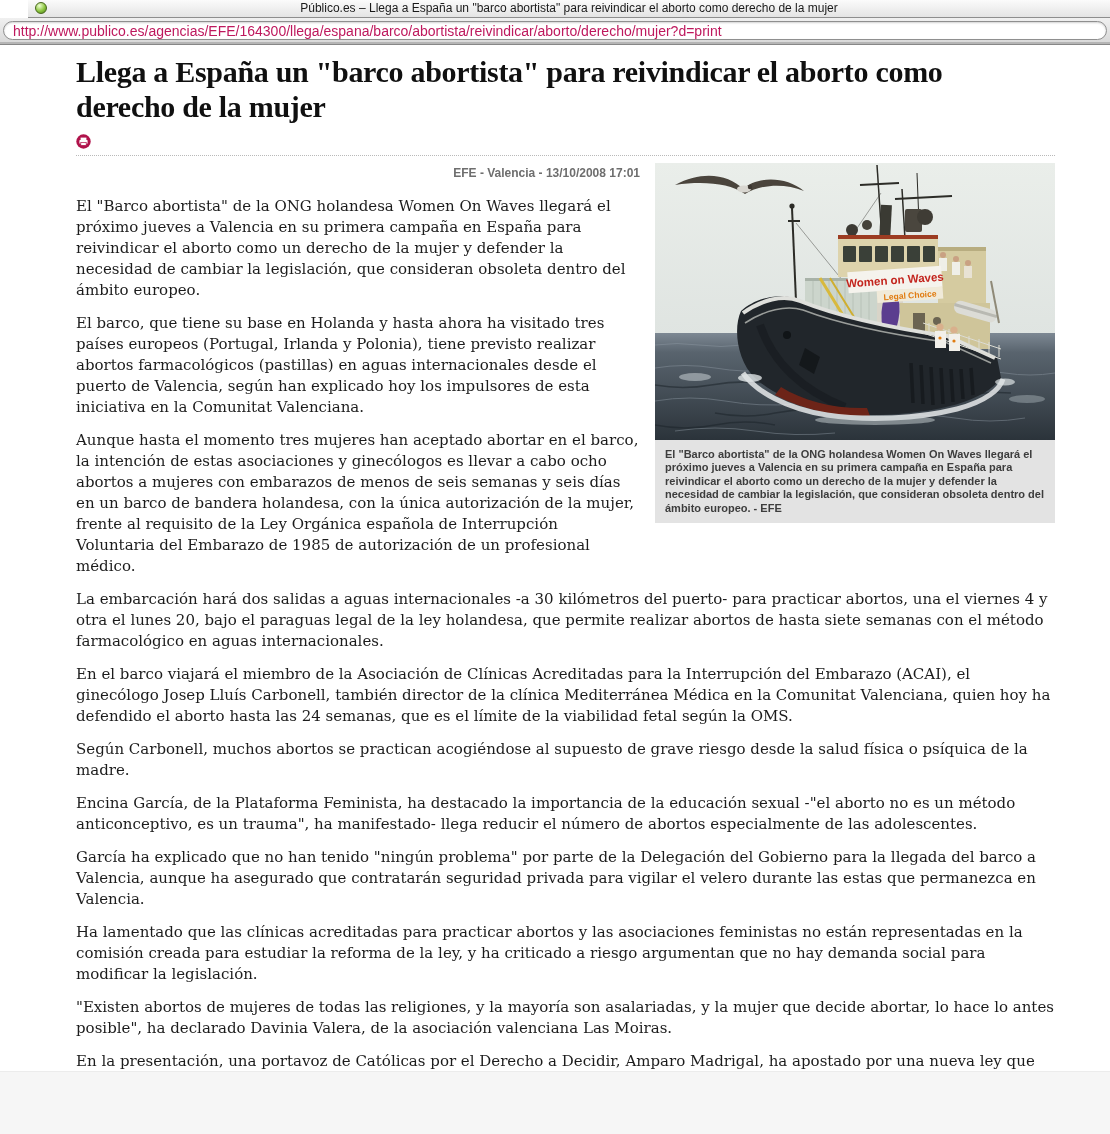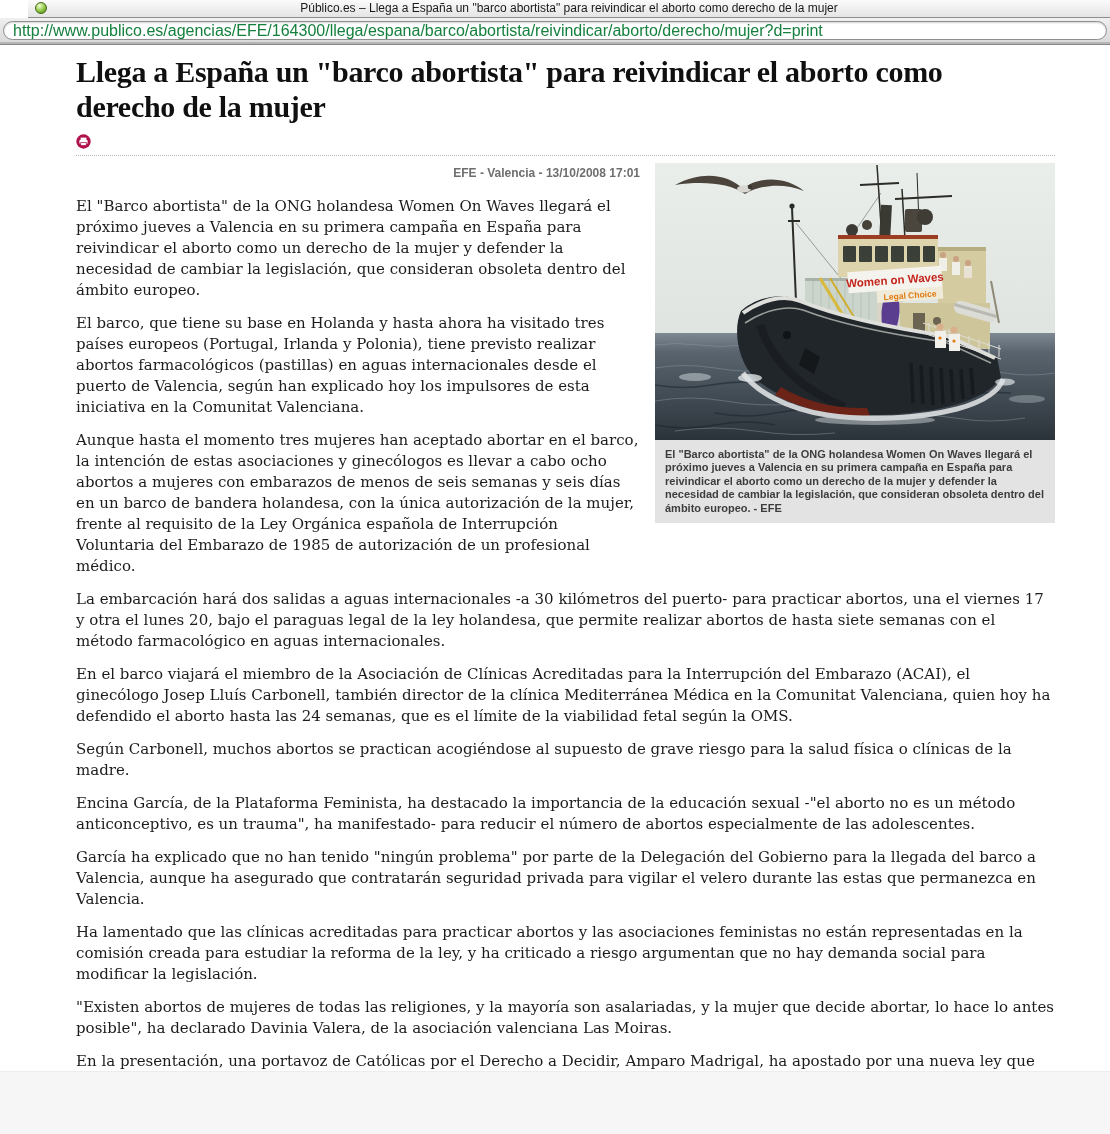--- a/index.html
+++ b/index.html
@@ -23,21 +23,21 @@
   }
   .toolbar {
     height:27px; box-sizing:border-box; padding:3px 3px 0 3px;
     background:linear-gradient(#f0f0f0,#d8d8d8);
     border-bottom:1px solid #878787;
     box-shadow:inset 0 -2px 0 #b5b5b5;
   }
   .urlfield {
     display:block; width:100%; height:19px; box-sizing:border-box;
     border:1px solid #8f8f8f; border-radius:10px; padding:0 9px;
-    font-family:"Liberation Sans", sans-serif; font-size:16px; color:#15803d;
+    font-family:"Liberation Sans", sans-serif; font-size:14px; color:#be185d;
     background:#fff; box-shadow:inset 0 1px 2px rgba(0,0,0,.18); outline:none;
   }
   
   .content { padding:6px 55px 0 76px; }
   h1 {
     font-family:"Liberation Serif", serif; font-weight:700;
     font-size:30px; line-height:1.16; letter-spacing:-0.3px;
     color:#101010; margin:4px 0 9px; max-width:960px;
   }
   .icon-row { height:15px; margin:0 0 6px; }
@@ -258,24 +258,24 @@
         </svg>
         <figcaption>El "Barco abortista" de la ONG holandesa Women On Waves llegará el próximo jueves a Valencia en su primera campaña en España para reivindicar el aborto como un derecho de la mujer y defender la necesidad de cambiar la legislación, que consideran obsoleta dentro del ámbito europeo. - EFE</figcaption>
       </figure>
 
       <p class="byline">EFE - Valencia - 13/10/2008 17:01</p>
 
       <div>
           <p>El "Barco abortista" de la ONG holandesa Women On Waves llegará el próximo jueves a Valencia en su primera campaña en España para reivindicar el aborto como un derecho de la mujer y defender la necesidad de cambiar la legislación, que consideran obsoleta dentro del ámbito europeo.</p>
           <p>El barco, que tiene su base en Holanda y hasta ahora ha visitado tres países europeos (Portugal, Irlanda y Polonia), tiene previsto realizar abortos farmacológicos (pastillas) en aguas internacionales desde el puerto de Valencia, según han explicado hoy los impulsores de esta iniciativa en la Comunitat Valenciana.</p>
           <p>Aunque hasta el momento tres mujeres han aceptado abortar en el barco, la intención de estas asociaciones y ginecólogos es llevar a cabo ocho abortos a mujeres con embarazos de menos de seis semanas y seis días en un barco de bandera holandesa, con la única autorización de la mujer, frente al requisito de la Ley Orgánica española de Interrupción Voluntaria del Embarazo de 1985 de autorización de un profesional médico.</p>
-          <p>La embarcación hará dos salidas a aguas internacionales -a 30 kilómetros del puerto- para practicar abortos, una el viernes 17 y otra el lunes 20, bajo el paraguas legal de la ley holandesa, que permite realizar abortos de hasta siete semanas con el método farmacológico en aguas internacionales.</p>
+          <p>La embarcación hará dos salidas a aguas internacionales -a 30 kilómetros del puerto- para practicar abortos, una el viernes 4 y otra el lunes 20, bajo el paraguas legal de la ley holandesa, que permite realizar abortos de hasta siete semanas con el método farmacológico en aguas internacionales.</p>
           <p>En el barco viajará el miembro de la Asociación de Clínicas Acreditadas para la Interrupción del Embarazo (ACAI), el ginecólogo Josep Lluís Carbonell, también director de la clínica Mediterránea Médica en la Comunitat Valenciana, quien hoy ha defendido el aborto hasta las 24 semanas, que es el límite de la viabilidad fetal según la OMS.</p>
-          <p>Según Carbonell, muchos abortos se practican acogiéndose al supuesto de grave riesgo para la salud física o clínicas de la madre.</p>
-          <p>Encina García, de la Plataforma Feminista, ha destacado la importancia de la educación sexual -"el aborto no es un método anticonceptivo, es un trauma", ha manifestado- para reducir el número de abortos especialmente de las adolescentes.</p>
+          <p>Según Carbonell, muchos abortos se practican acogiéndose al supuesto de grave riesgo desde la salud física o psíquica de la madre.</p>
+          <p>Encina García, de la Plataforma Feminista, ha destacado la importancia de la educación sexual -"el aborto no es un método anticonceptivo, es un trauma", ha manifestado- llega reducir el número de abortos especialmente de las adolescentes.</p>
           <p>García ha explicado que no han tenido "ningún problema" por parte de la Delegación del Gobierno para la llegada del barco a Valencia, aunque ha asegurado que contratarán seguridad privada para vigilar el velero durante las estas que permanezca en Valencia.</p>
           <p>Ha lamentado que las clínicas acreditadas para practicar abortos y las asociaciones feministas no están representadas en la comisión creada para estudiar la reforma de la ley, y ha criticado a riesgo argumentan que no hay demanda social para modificar la legislación.</p>
           <p>"Existen abortos de mujeres de todas las religiones, y la mayoría son asalariadas, y la mujer que decide abortar, lo hace lo antes posible", ha declarado Davinia Valera, de la asociación valenciana Las Moiras.</p>
           <p>En la presentación, una portavoz de Católicas por el Derecho a Decidir, Amparo Madrigal, ha apostado por una nueva ley que facilite todos los recursos necesarios a las mujeres que decidan interrumpir un embarazo no deseado.</p>
         </div>
 
     </div>
   </div>
 
   <div class="footer-band"></div>

